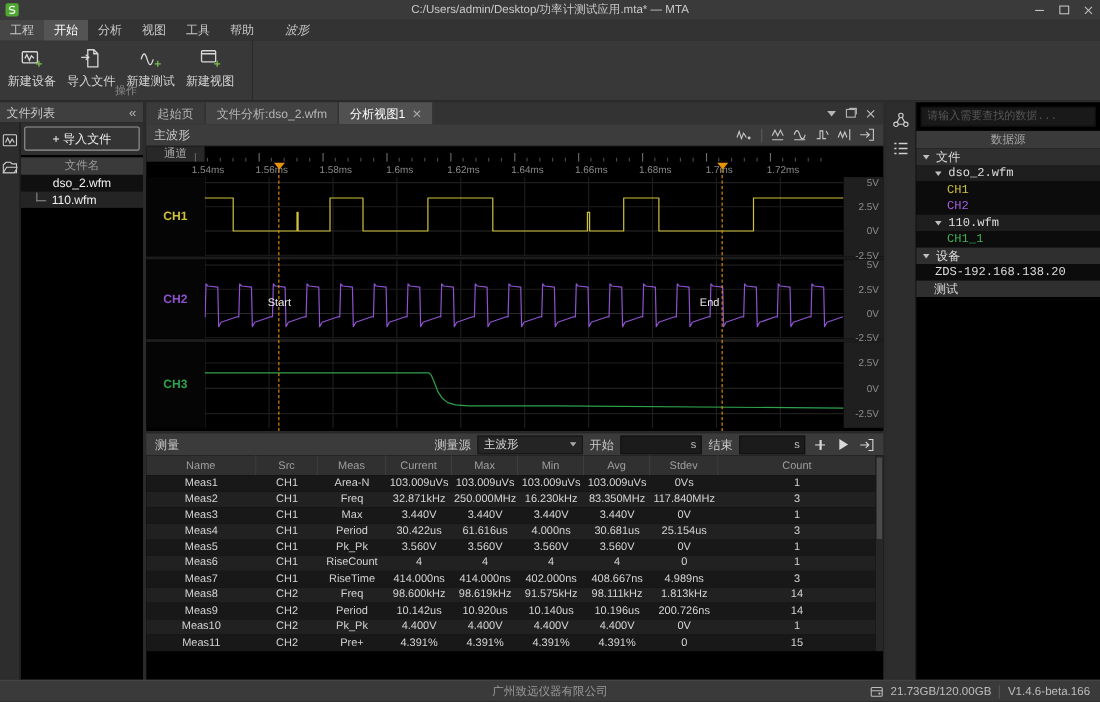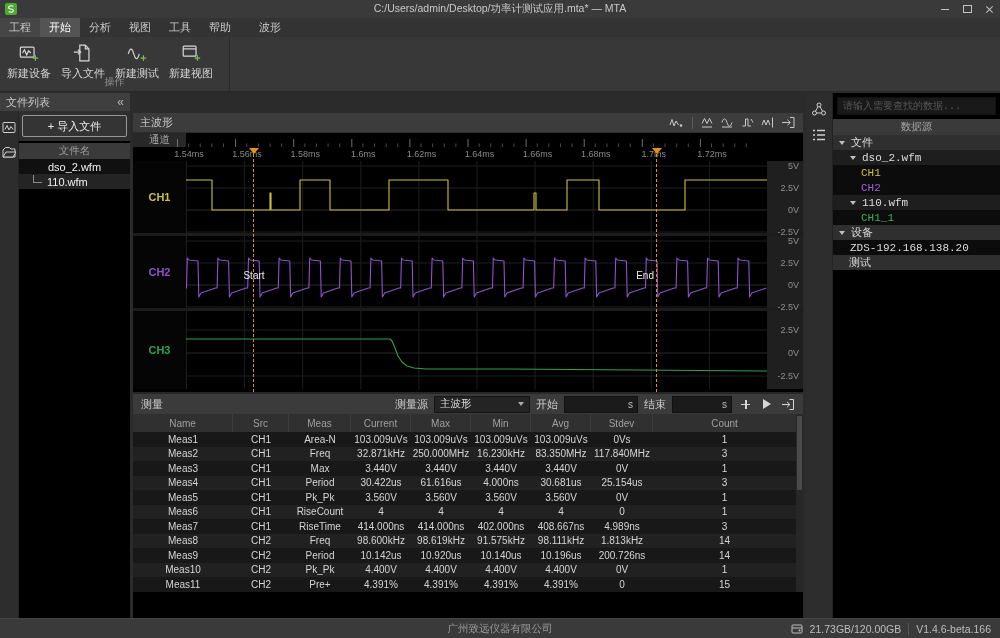--- a/index.html
+++ b/index.html
@@ -16,21 +16,21 @@
   .glyph-min{width:8px;height:1px;background:#c2c2c2;display:block}
   .glyph-max{width:7px;height:6px;border:1px solid #c2c2c2;display:block}
   .glyph-x{position:relative;width:9px;height:9px;display:block}
   .glyph-x::before,.glyph-x::after{content:"";position:absolute;left:0;top:4px;width:9px;height:1px;background:#c2c2c2;}
   .glyph-x::before{transform:rotate(45deg)}.glyph-x::after{transform:rotate(-45deg)}
   
   .menubar{position:absolute;top:18px;left:0;right:0;height:19px;background:#333;display:flex;align-items:stretch;}
   .menu-item{padding:0 9px;display:flex;align-items:center;color:#c8c8c8;}
   .menu-item.project{background:#464646;}
   .menu-item.active{background:#545454;color:#fff;}
-  .menu-item.context{margin-left:10px;}
+  .menu-item.context{margin-left:10px;font-style:italic;}
   
   .ribbon{position:absolute;top:37px;left:0;right:0;height:54px;background:#383838;border-bottom:1px solid #292929;}
   .ribbon-group{width:230px;height:100%;border-right:1px solid #2a2a2a;position:relative;display:flex;align-items:flex-start;padding:4px 2px 0 2px;box-sizing:border-box;}
   .rb{width:54px;display:flex;flex-direction:column;align-items:center;gap:2px;color:#d5d5d5;font-size:11px;padding-top:1px;}
   .rb svg{width:22px;height:22px;display:block}
   .group-label{position:absolute;bottom:2px;left:0;right:0;text-align:center;font-size:10px;color:#8d8d8d;}
   
   .panel-header{height:18px;background:#3f3f3f;display:flex;align-items:center;justify-content:space-between;padding:0 6px;color:#c8c8c8;flex:0 0 auto;}
   .panel-glyph{color:#b5b5b5;font-size:12px;line-height:12px;}
   .left-panel{position:absolute;top:93px;left:0;width:130px;bottom:20px;background:#2d2d2d;display:flex;flex-direction:column;}
@@ -239,20 +239,37 @@
             <div class="file-row child">
               <i class="branch"></i>
               <span>110.wfm</span>
             </div>
           </div>
       </div>
     </div>
   </div>
 
   <div class="center-panel">
+    <div class="tabbar" id="tabbar">
+        <div class="tab">
+          <span>起始页</span>
+        </div>
+        <div class="tab mid">
+          <span>文件分析:dso_2.wfm</span>
+        </div>
+        <div class="tab active">
+          <span>分析视图1</span>
+          <i class="tab-x"></i>
+        </div>
+        <div class="tab-controls">
+          <i class="caret-down"></i>
+          <i class="float-box"></i>
+          <i class="glyph-x"></i>
+        </div>
+      </div>
     <div class="wave-toolbar">
       <span>主波形</span>
       <span class="wt-icons" id="wt-icons">
           <span>
             <svg viewBox="0 0 15 13">
               <polyline points="1,9 3,3.5 5,10 7,5 9.5,9" fill="none" stroke="#c8c8c8"></polyline>
               <circle cx="12" cy="9.5" r="1.3" fill="#c8c8c8"></circle>
             </svg>
           </span>
           <i class="wt-sep"></i>

